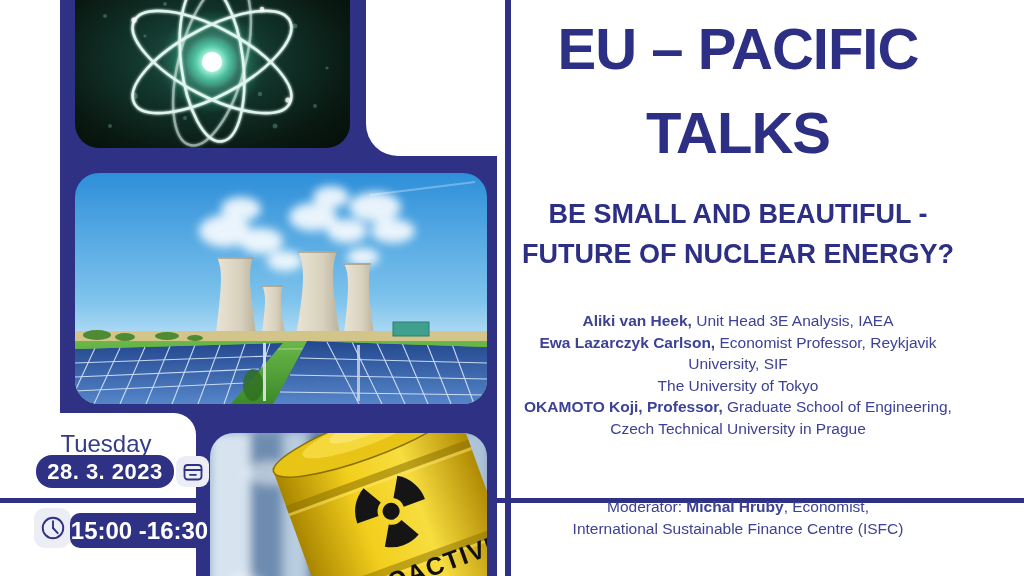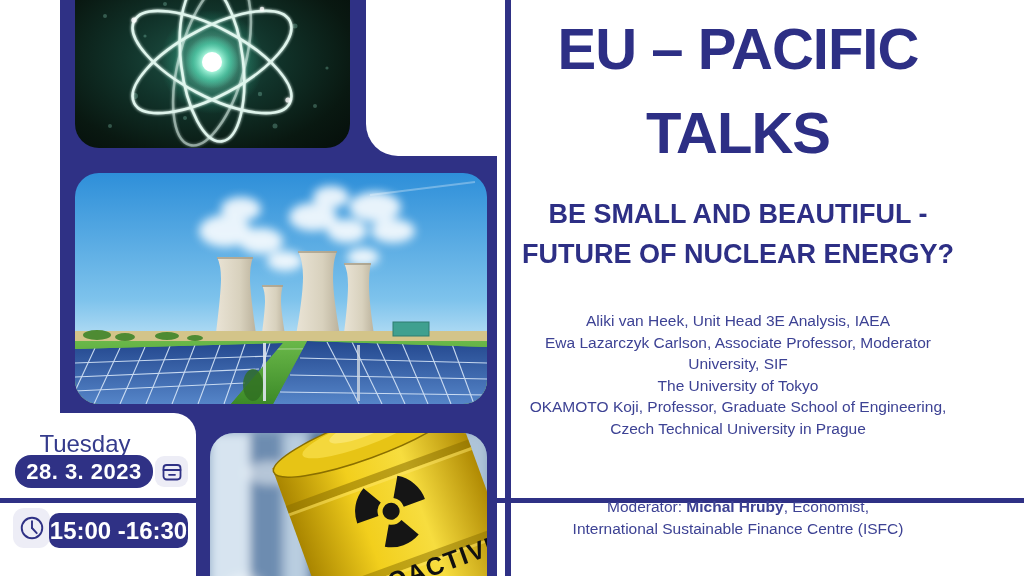--- a/index.html
+++ b/index.html
@@ -23,37 +23,37 @@
   .rule-v{position:absolute;left:505px;top:0;width:6px;height:576px;background:var(--navy);z-index:3;}
 
   
   .photo{position:absolute;overflow:hidden;border-radius:24px;z-index:4;}
   .photo svg{display:block;}
   .photo-atom{left:75px;top:-24px;width:275px;height:172px;}
   .photo-plant{left:75px;top:173px;width:412px;height:231px;}
   .photo-barrel{left:210px;top:433px;width:277px;height:190px;}
 
   
-  .sched{position:absolute;z-index:5;}
+  .sched{position:absolute;z-index:5;margin-left:21px;}
   .day-label{left:0;top:430px;width:170px;text-align:center;font-size:24px;color:#353b8c;}
   .pill{background:var(--navy);color:#fff;font-weight:bold;text-align:center;border-radius:16px;}
   .date-pill{left:15px;top:455px;width:138px;height:33px;font-size:22px;line-height:33px;letter-spacing:.5px;}
   .time-pill{left:49px;top:513px;width:139px;height:35px;font-size:24px;line-height:35px;border-radius:10px;}
   .icon-chip{background:var(--iconbg);display:flex;align-items:center;justify-content:center;}
   .cal-chip{left:155px;top:456px;width:33px;height:31px;border-radius:9px;}
   .clock-chip{left:13px;top:508px;width:37px;height:40px;border-radius:11px;}
 
   
   .rcol{position:absolute;left:512px;width:452px;text-align:center;z-index:4;}
   .title{top:7px;font-size:58px;line-height:84px;font-weight:bold;letter-spacing:-1px;color:var(--title);}
   .title span{display:block;}
   .subtitle{top:194px;font-size:27px;line-height:40px;font-weight:bold;color:var(--title);}
   .subtitle span{display:block;}
   .speakers{top:310px;font-size:15.5px;line-height:21.5px;color:var(--text);}
-  .speakers b{font-weight:normal;}
+  .speakers b{font-weight:bold;}
   .moderator{top:496px;font-size:15.5px;line-height:22px;color:var(--text);}
 </style>
 </head>
 <body>
 
 <div class="page">
 
   <div class="collage-panel"></div>
   <div class="notch-tr"></div>
   <div class="datebox"></div>
@@ -301,21 +301,21 @@
     <span>TALKS</span>
   </div>
 
   <div class="rcol subtitle">
     <span>BE SMALL AND BEAUTIFUL -</span>
     <span>FUTURE OF NUCLEAR ENERGY?</span>
   </div>
 
   <div class="rcol speakers">
     <div><b>Aliki van Heek,</b><span> Unit Head 3E Analysis, IAEA</span></div>
-    <div><b>Ewa Lazarczyk Carlson,</b><span> Associate Professor, Moderator</span></div>
+    <div><b>Ewa Lazarczyk Carlson,</b><span> Economist Professor, Reykjavik</span></div>
     <div><b></b><span>University, SIF</span></div>
     <div><b></b><span>The University of Tokyo</span></div>
     <div><b>OKAMOTO Koji, Professor,</b><span> Graduate School of Engineering,</span></div>
     <div><b></b><span>Czech Technical University in Prague</span></div>
   </div>
 
   <div class="rcol moderator">
     <div><span>Moderator: </span><b>Michal Hrubý</b><span>, Economist,</span></div>
     <div>International Sustainable Finance Centre (ISFC)</div>
   </div>

